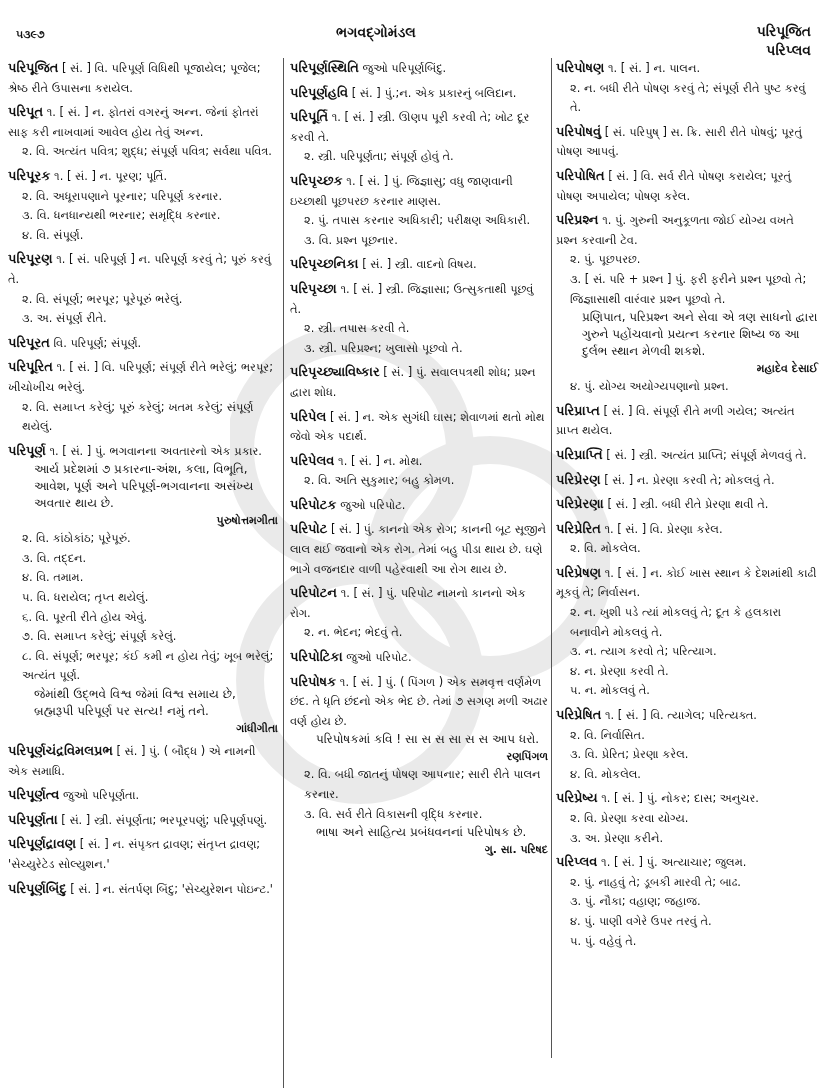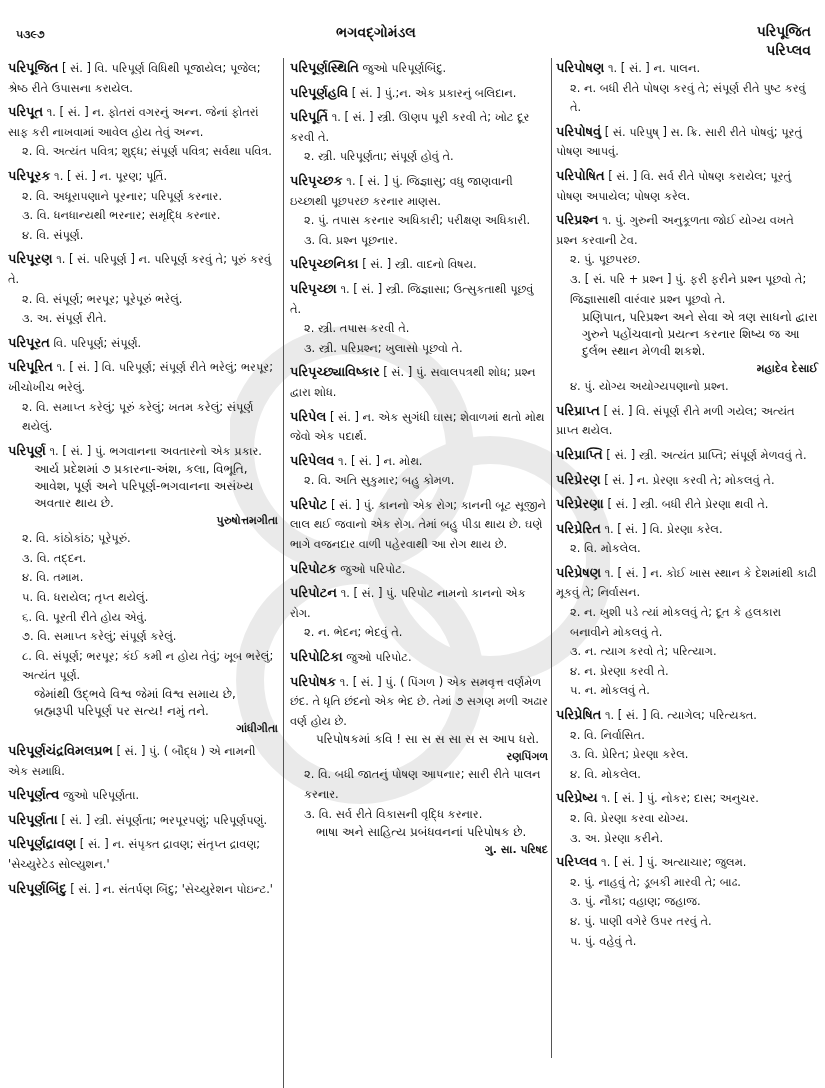--- a/index.html
+++ b/index.html
@@ -68,22 +68,22 @@
   <div class="col col2">
       <div class="entry"><span class="hw">પરિપૂર્ણસ્થિતિ</span> <span class="def-first">જુઓ પરિપૂર્ણબિંદુ.</span></div>
       <div class="entry"><span class="hw">પરિપૂર્ણહવિ</span> <span class="def-first">[ સં. ] પું.;ન. એક પ્રકારનું બલિદાન.</span></div>
       <div class="entry"><span class="hw">પરિપૂર્તિ</span> <span class="def-first">૧. [ સં. ] સ્ત્રી. ઊણપ પૂરી કરવી તે; ખોટ દૂર કરવી તે.</span><span class="def">૨. સ્ત્રી. પરિપૂર્ણતા; સંપૂર્ણ હોવું તે.</span></div>
       <div class="entry"><span class="hw">પરિપૃચ્છક</span> <span class="def-first">૧. [ સં. ] પું. જિજ્ઞાસુ; વધુ જાણવાની ઇચ્છાથી પૂછપરછ કરનાર માણસ.</span><span class="def">૨. પું. તપાસ કરનાર અધિકારી; પરીક્ષણ અધિકારી.</span><span class="def">૩. વિ. પ્રશ્ન પૂછનાર.</span></div>
       <div class="entry"><span class="hw">પરિપૃચ્છનિકા</span> <span class="def-first">[ સં. ] સ્ત્રી. વાદનો વિષય.</span></div>
       <div class="entry"><span class="hw">પરિપૃચ્છા</span> <span class="def-first">૧. [ સં. ] સ્ત્રી. જિજ્ઞાસા; ઉત્સુકતાથી પૂછવું તે.</span><span class="def">૨. સ્ત્રી. તપાસ કરવી તે.</span><span class="def">૩. સ્ત્રી. પરિપ્રશ્ન; ખુલાસો પૂછવો તે.</span></div>
       <div class="entry"><span class="hw">પરિપૃચ્છ્યાવિષ્કાર</span> <span class="def-first">[ સં. ] પું. સવાલપત્રથી શોધ; પ્રશ્ન દ્વારા શોધ.</span></div>
       <div class="entry"><span class="hw">પરિપેલ</span> <span class="def-first">[ સં. ] ન. એક સુગંધી ઘાસ; શેવાળમાં થતો મોથ જેવો એક પદાર્થ.</span></div>
       <div class="entry"><span class="hw">પરિપેલવ</span> <span class="def-first">૧. [ સં. ] ન. મોથ.</span><span class="def">૨. વિ. અતિ સુકુમાર; બહુ કોમળ.</span></div>
+      <div class="entry"><span class="hw">પરિપોટક</span> <span class="def-first">જુઓ પરિપોટ.</span></div>
       <div class="entry"><span class="hw">પરિપોટ</span> <span class="def-first">[ સં. ] પું. કાનનો એક રોગ; કાનની બૂટ સૂજીને લાલ થઈ જવાનો એક રોગ. તેમાં બહુ પીડા થાય છે. ઘણે ભાગે વજનદાર વાળી પહેરવાથી આ રોગ થાય છે.</span></div>
-      <div class="entry"><span class="hw">પરિપોટક</span> <span class="def-first">જુઓ પરિપોટ.</span></div>
       <div class="entry"><span class="hw">પરિપોટન</span> <span class="def-first">૧. [ સં. ] પું. પરિપોટ નામનો કાનનો એક રોગ.</span><span class="def">૨. ન. ભેદન; ભેદવું તે.</span></div>
       <div class="entry"><span class="hw">પરિપોટિકા</span> <span class="def-first">જુઓ પરિપોટ.</span></div>
       <div class="entry"><span class="hw">પરિપોષક</span> <span class="def-first">૧. [ સં. ] પું. ( પિંગળ ) એક સમવૃત્ત વર્ણમેળ છંદ. તે ધૃતિ છંદનો એક ભેદ છે. તેમાં ૭ સગણ મળી અઢાર વર્ણ હોય છે.</span><span class="quote">પરિપોષકમાં કવિ ! સા સ સ સા સ સ આપ ધરો.</span><span class="src src-bold">રણપિંગળ</span><span class="def">૨. વિ. બધી જાતનું પોષણ આપનાર; સારી રીતે પાલન કરનાર.</span><span class="def">૩. વિ. સર્વ રીતે વિકાસની વૃદ્ધિ કરનાર.</span><span class="quote">ભાષા અને સાહિત્ય પ્રબંધવનનાં પરિપોષક છે.</span><span class="src src-bold">ગુ. સા. પરિષદ</span></div>
     </div>
   <div class="col col3">
       <div class="entry"><span class="hw">પરિપોષણ</span> <span class="def-first">૧. [ સં. ] ન. પાલન.</span><span class="def">૨. ન. બધી રીતે પોષણ કરવું તે; સંપૂર્ણ રીતે પુષ્ટ કરવું તે.</span></div>
       <div class="entry"><span class="hw">પરિપોષવું</span> <span class="def-first">[ સં. પરિપુષ્ ] સ. ક્રિ. સારી રીતે પોષવું; પૂરતું પોષણ આપવું.</span></div>
       <div class="entry"><span class="hw">પરિપોષિત</span> <span class="def-first">[ સં. ] વિ. સર્વ રીતે પોષણ કરાયેલ; પૂરતું પોષણ અપાયેલ; પોષણ કરેલ.</span></div>
       <div class="entry"><span class="hw">પરિપ્રશ્ન</span> <span class="def-first">૧. પું. ગુરુની અનુકૂળતા જોઈ યોગ્ય વખતે પ્રશ્ન કરવાની ટેવ.</span><span class="def">૨. પું. પૂછપરછ.</span><span class="def">૩. [ સં. પરિ + પ્રશ્ન ] પું. ફરી ફરીને પ્રશ્ન પૂછવો તે; જિજ્ઞાસાથી વારંવાર પ્રશ્ન પૂછવો તે.</span><span class="quote">પ્રણિપાત, પરિપ્રશ્ન અને સેવા એ ત્રણ સાધનો દ્વારા ગુરુને પહોંચવાનો પ્રયત્ન કરનાર શિષ્ય જ આ દુર્લભ સ્થાન મેળવી શકશે.</span><span class="src src-bold">મહાદેવ દેસાઈ</span><span class="def">૪. પું. યોગ્ય અયોગ્યપણાનો પ્રશ્ન.</span></div>
       <div class="entry"><span class="hw">પરિપ્રાપ્ત</span> <span class="def-first">[ સં. ] વિ. સંપૂર્ણ રીતે મળી ગયેલ; અત્યંત પ્રાપ્ત થયેલ.</span></div>

